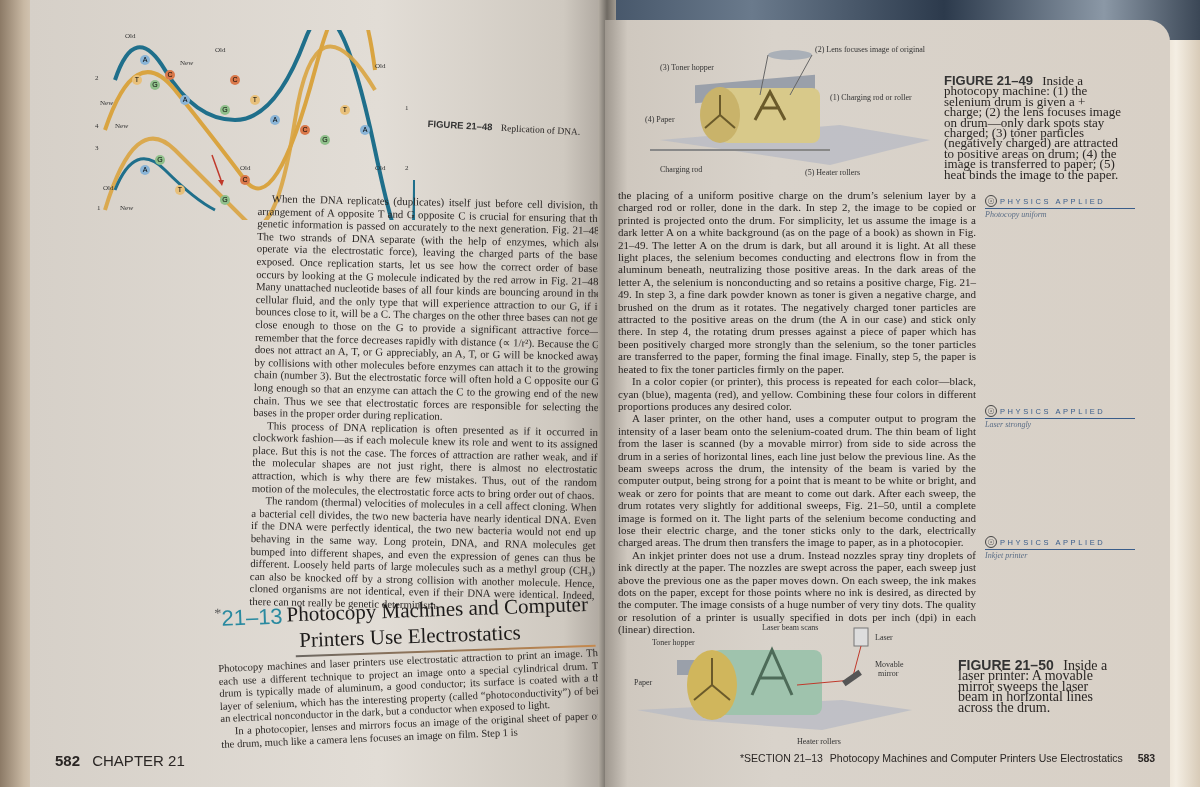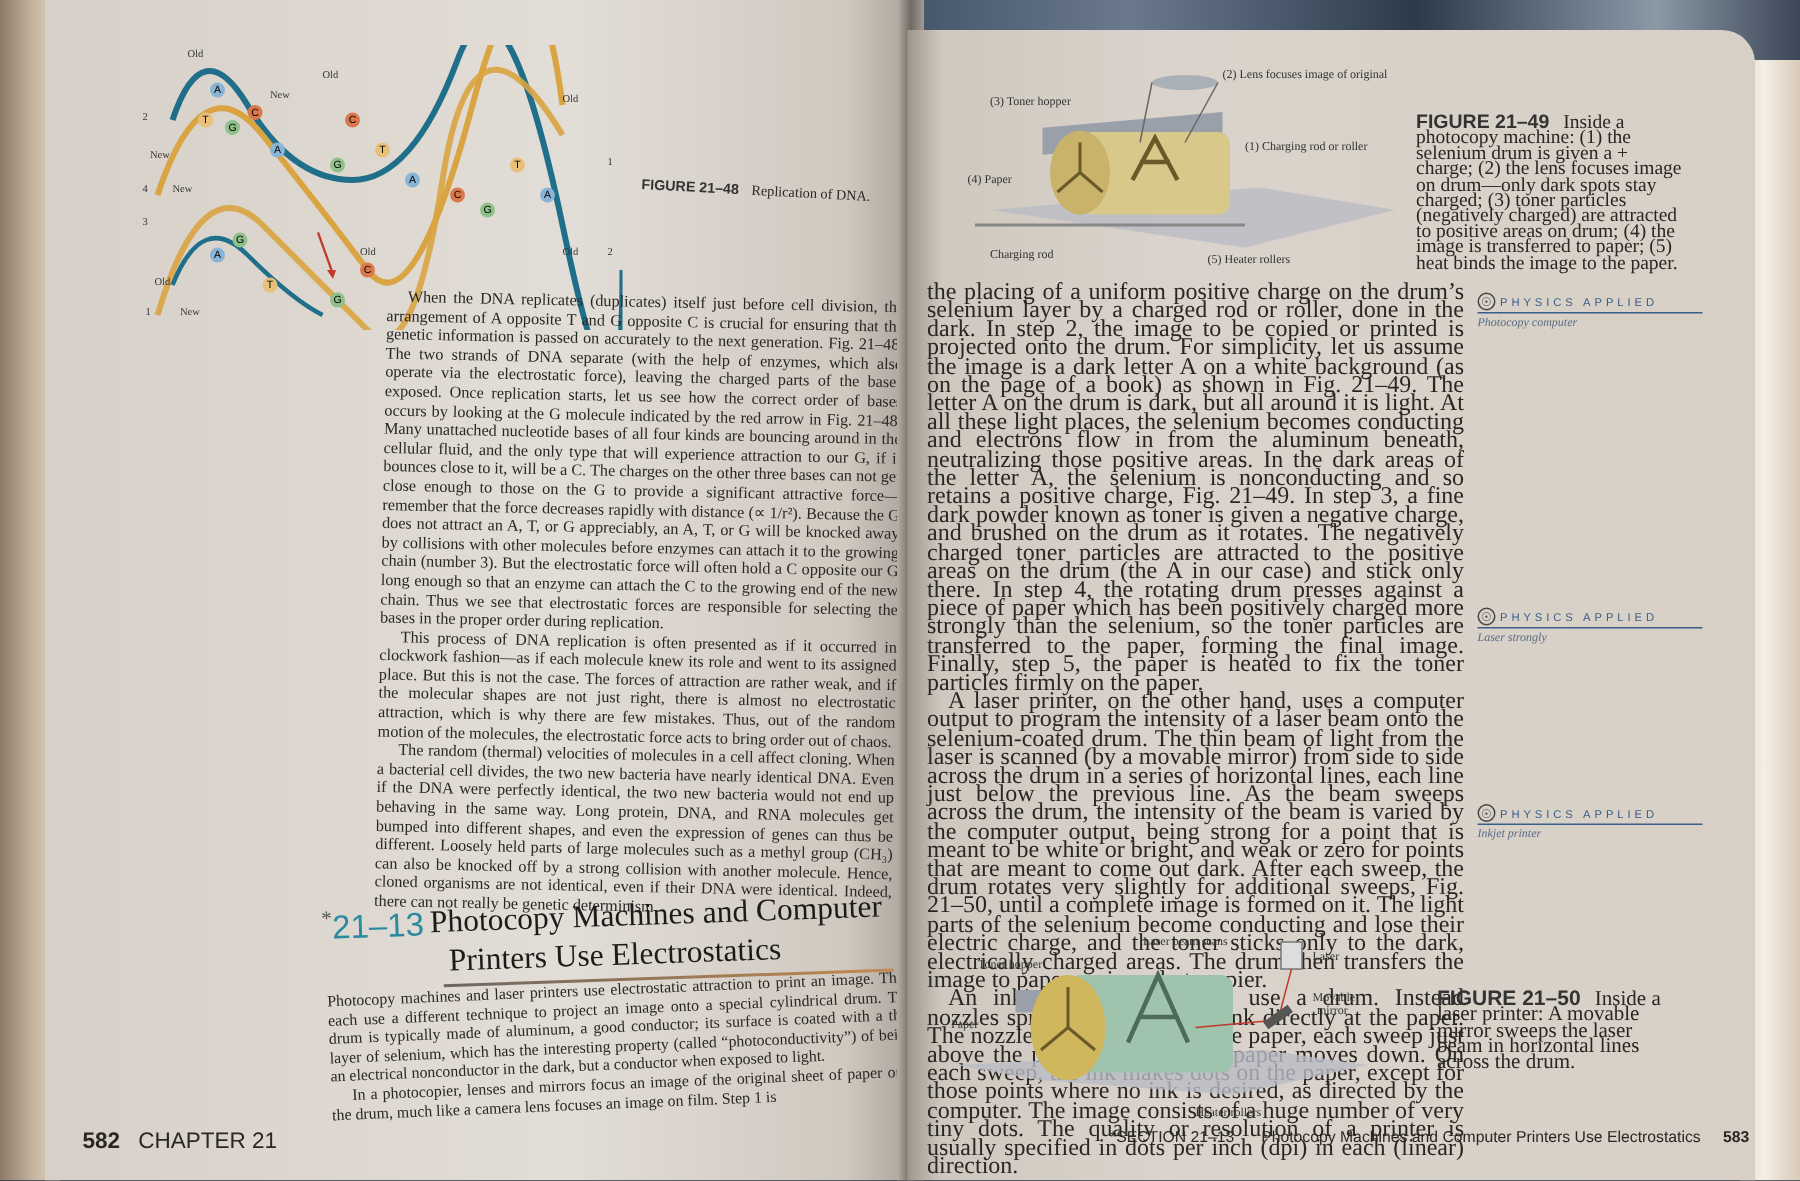--- a/index.html
+++ b/index.html
@@ -68,21 +68,21 @@
   .folio-left {
     position: absolute; left: 55px; top: 752px; font-family: "Liberation Sans", sans-serif; font-size: 15px;
   }
   .folio-left .num { font-weight: bold; margin-right: 8px; }
 
   
   .copier-figure { position: absolute; left: 640px; top: 40px; width: 300px; height: 150px; }
   .caption-49 {
     position: absolute; left: 944px; top: 76px; width: 180px; font-size: 13px; line-height: 10.4px;
   }
-  .right-body { left: 618px; top: 189px; width: 358px; font-size: 16px; line-height: 12.4px; }
+  .right-body { left: 618px; top: 189px; width: 358px; font-size: 11px; line-height: 12.4px; }
 
   .physics-applied {
     position: absolute; left: 985px; width: 150px;
   }
   .pa-head {
     font-family: "Liberation Sans", sans-serif; font-size: 7.5px; letter-spacing: 2.6px; color: #3a5d8a;
     border-bottom: 1px solid #3a5d8a; padding-bottom: 1px; display: flex; align-items: center;
   }
   .pa-icon {
     width: 12px; height: 12px; border: 1px solid #444; border-radius: 50%;
@@ -92,21 +92,21 @@
   .pa-sub { font-style: italic; font-size: 8px; color: #5a6d86; margin-top: 1px; }
 
   .laser-figure { position: absolute; left: 632px; top: 620px; width: 290px; height: 130px; }
   .caption-50 {
     position: absolute; left: 958px; top: 660px; width: 160px; font-size: 14px; line-height: 10.4px;
   }
   .folio-right {
     position: absolute; left: 740px; top: 752px; font-family: "Liberation Sans", sans-serif; font-size: 10.5px;
   }
   .folio-right .num { font-weight: bold; margin-left: 12px; text-align: right; }
-  .folio-right .sec { margin-right: 15px; }
+  .folio-right .sec { margin-right: 4px; }
 </style>
 </head>
 <body>
 
 <div class="backdrop-top"></div>
 <div class="page-edge-left"></div>
 <div class="page-edge-right"></div>
 
 <div class="page page-left"></div>
 
@@ -234,30 +234,31 @@
   </g>
 </svg>
 
 <div class="caption-49">
   <span class="fig-label">FIGURE 21–49</span>
   <span>Inside a photocopy machine: (1) the selenium drum is given a + charge; (2) the lens focuses image on drum—only dark spots stay charged; (3) toner particles (negatively charged) are attracted to positive areas on drum; (4) the image is transferred to paper; (5) heat binds the image to the paper.</span>
 </div>
 
 <div class="text-block right-body">
   <p class="noindent">the placing of a uniform positive charge on the drum’s selenium layer by a charged rod or roller, done in the dark. In step 2, the image to be copied or printed is projected onto the drum. For simplicity, let us assume the image is a dark letter A on a white background (as on the page of a book) as shown in Fig. 21–49. The letter A on the drum is dark, but all around it is light. At all these light places, the selenium becomes conducting and electrons flow in from the aluminum beneath, neutralizing those positive areas. In the dark areas of the letter A, the selenium is nonconducting and so retains a positive charge, Fig. 21–49. In step 3, a fine dark powder known as toner is given a negative charge, and brushed on the drum as it rotates. The negatively charged toner particles are attracted to the positive areas on the drum (the A in our case) and stick only there. In step 4, the rotating drum presses against a piece of paper which has been positively charged more strongly than the selenium, so the toner particles are transferred to the paper, forming the final image. Finally, step 5, the paper is heated to fix the toner particles firmly on the paper.</p>
+  <p>In a color copier (or printer), this process is repeated for each color—black, cyan (blue), magenta (red), and yellow. Combining these four colors in different proportions produces any desired color.</p>
   <p>A laser printer, on the other hand, uses a computer output to program the intensity of a laser beam onto the selenium-coated drum. The thin beam of light from the laser is scanned (by a movable mirror) from side to side across the drum in a series of horizontal lines, each line just below the previous line. As the beam sweeps across the drum, the intensity of the beam is varied by the computer output, being strong for a point that is meant to be white or bright, and weak or zero for points that are meant to come out dark. After each sweep, the drum rotates very slightly for additional sweeps, Fig. 21–50, until a complete image is formed on it. The light parts of the selenium become conducting and lose their electric charge, and the toner sticks only to the dark, electrically charged areas. The drum then transfers the image to paper, as in a photocopier.</p>
   <p>An inkjet printer does not use a drum. Instead nozzles spray tiny droplets of ink directly at the paper. The nozzles are swept across the paper, each sweep just above the previous one as the paper moves down. On each sweep, the ink makes dots on the paper, except for those points where no ink is desired, as directed by the computer. The image consists of a huge number of very tiny dots. The quality or resolution of a printer is usually specified in dots per inch (dpi) in each (linear) direction.</p>
 </div>
 
 <div class="physics-applied" style="top:195px;">
   <div class="pa-head">
       <span class="pa-icon">☉</span>
       <span>PHYSICS APPLIED</span>
     </div>
-  <div class="pa-sub">Photocopy computer</div>
+  <div class="pa-sub">Photocopy uniform</div>
 </div>
 <div class="physics-applied" style="top:405px;">
   <div class="pa-head">
       <span class="pa-icon">☉</span>
       <span>PHYSICS APPLIED</span>
     </div>
   <div class="pa-sub">Laser strongly</div>
 </div>
 <div class="physics-applied" style="top:536px;">
   <div class="pa-head">

